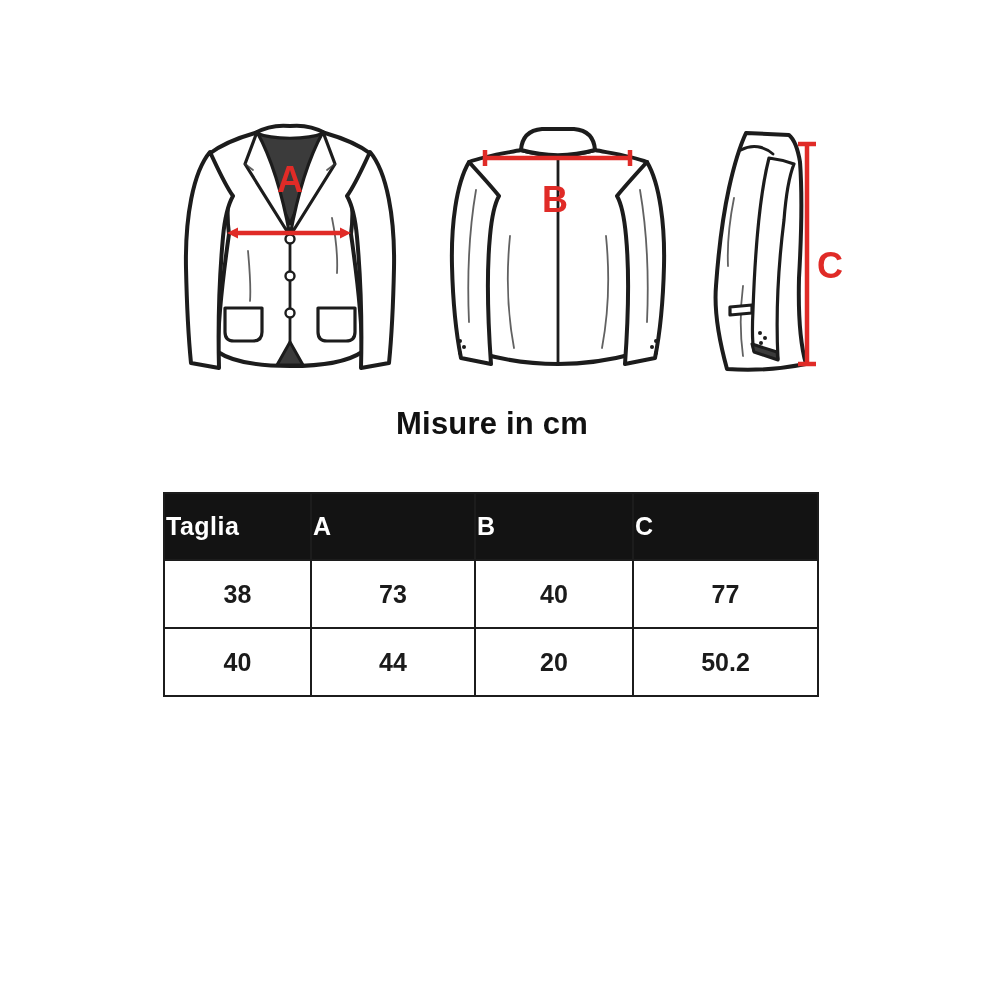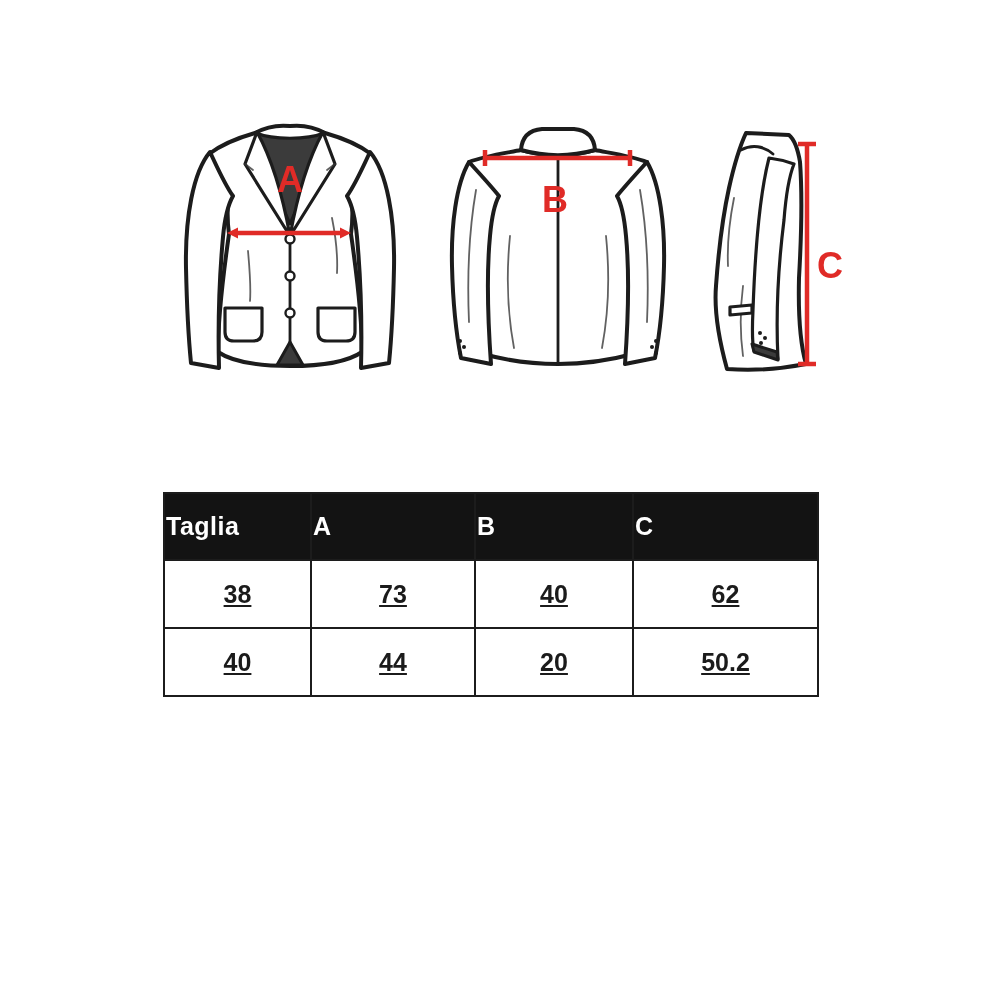--- a/index.html
+++ b/index.html
@@ -33,21 +33,21 @@
     position:absolute;left:163px;top:492px;width:654px;
     border-collapse:collapse;table-layout:fixed;
   }
   .size-table th{
     background:var(--header-bg,#131313);color:var(--header-text,#ffffff);
     height:63px;font-size:25px;font-weight:700;text-align:left;
     border:2px solid var(--line-dark,#161616);letter-spacing:.5px;
   }
   .size-table td{
     background:#ffffff;color:#1b1b1b;height:64px;font-size:25px;font-weight:700;
-    text-align:center;border:2px solid var(--line-dark,#161616);text-decoration:underline;
+    text-align:center;border:2px solid var(--line-dark,#161616);
   }
 </style>
 </head>
 <body>
 
 <div id="canvas">
 
   <svg id="front-svg" class="diagram-svg" width="224" height="252" viewBox="0 0 224 252">
 
     <path class="outline" d="M 77,10 Q 93,1 112,3 Q 131,1 147,10 C 161,14 180,21 193,31 C 184,50 177,66 174,80 C 175,95 174,104 173,111 C 180,160 184,200 184,229 C 168,240 142,243 112,243 C 82,243 56,240 40,229 C 40,200 44,160 51,111 C 50,104 49,95 50,80 C 47,66 40,50 31,31 C 44,21 63,14 77,10 Z"></path>
@@ -139,20 +139,21 @@
     </g>
 
     <g>
       <line class="red-line" x1="97" y1="16" x2="97" y2="236"></line>
       <line class="red-line" x1="88" y1="16" x2="106" y2="16"></line>
       <line class="red-line" x1="88" y1="236" x2="106" y2="236"></line>
     </g>
     <text class="red-label" x="120" y="150">C</text>
   </svg>
 
+  <div class="title">Misure in cm</div>
 
   <table class="size-table">
     <colgroup>
       <col style="width:147px">
         <col style="width:164px">
         <col style="width:158px">
         <col style="width:185px">
     </colgroup>
     <thead>
       <tr>
@@ -160,21 +161,21 @@
         <th>A</th>
         <th>B</th>
         <th>C</th>
       </tr>
     </thead>
     <tbody>
       <tr>
         <td>38</td>
         <td>73</td>
         <td>40</td>
-        <td>62</td>
+        <td>77</td>
       </tr>
       <tr>
         <td>40</td>
         <td>44</td>
         <td>20</td>
         <td>50.2</td>
       </tr>
     </tbody>
   </table>
 

